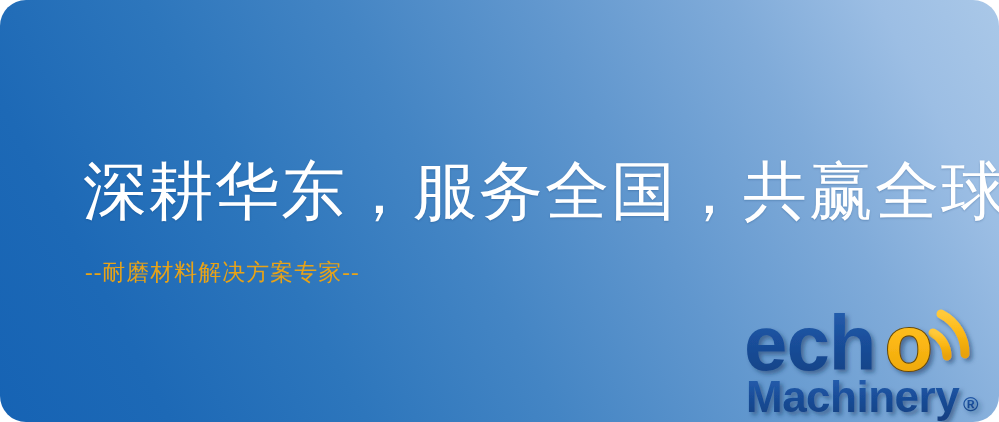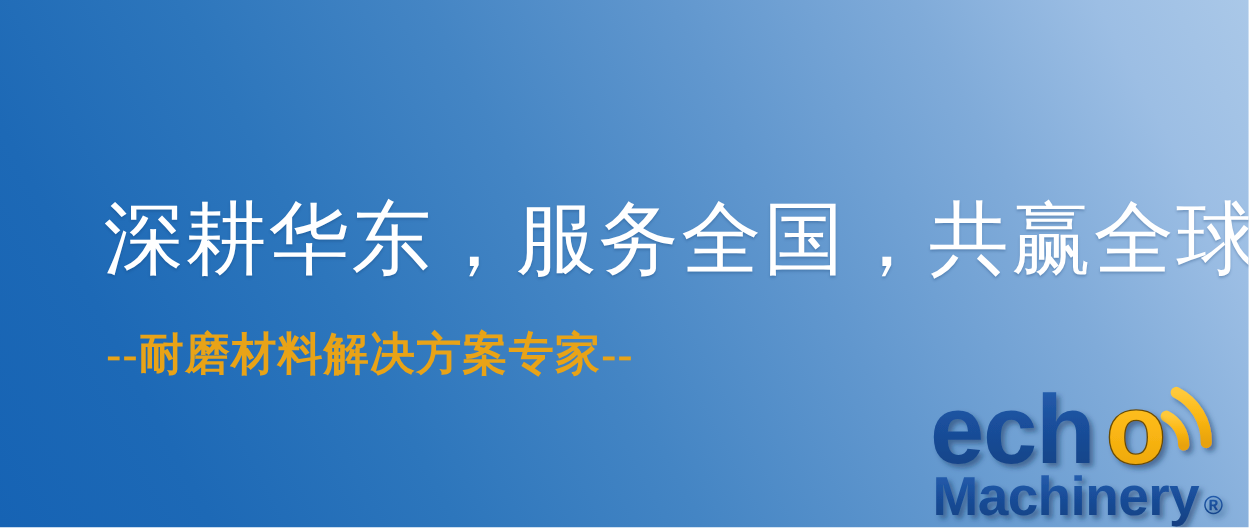--- a/index.html
+++ b/index.html
@@ -19,20 +19,21 @@
         #1663B4 0%,
         #1D69B6 14%,
         #2D76BC 30%,
         #4485C4 46%,
         #6197CE 62%,
         #80ABD9 78%,
         #9CBEE4 90%,
         #AAC8E8 100%);
     font-family: "Liberation Sans", sans-serif;
     user-select: none;
+    border-radius: 26px;
   }
 
   
   #headline {
     position: absolute;
     left: 83px;
     top: 152px;
     font-family: "Liberation Serif", "DejaVu Serif", serif;
     font-size: 64px;
     line-height: 80px;
@@ -40,28 +41,28 @@
     color: #ffffff;
     white-space: nowrap;
     font-weight: 400;
     text-shadow: 0 1px 2px rgba(10,50,100,0.25);
   }
 
   
   #subtitle {
     position: absolute;
     left: 85px;
-    top: 266px;
+    top: 256px;
     font-family: "Liberation Serif", "DejaVu Serif", serif;
-    font-size: 36px;
+    font-size: 23px;
     line-height: 34px;
     letter-spacing: 1px;
     color: #E8A317;
     white-space: nowrap;
-    font-weight: 700;
+    font-weight: 400;
   }
 
   
   #logo {
     position: absolute;
     left: 744px;
     top: 298px;
     width: 255px;
     height: 124px;
   }

